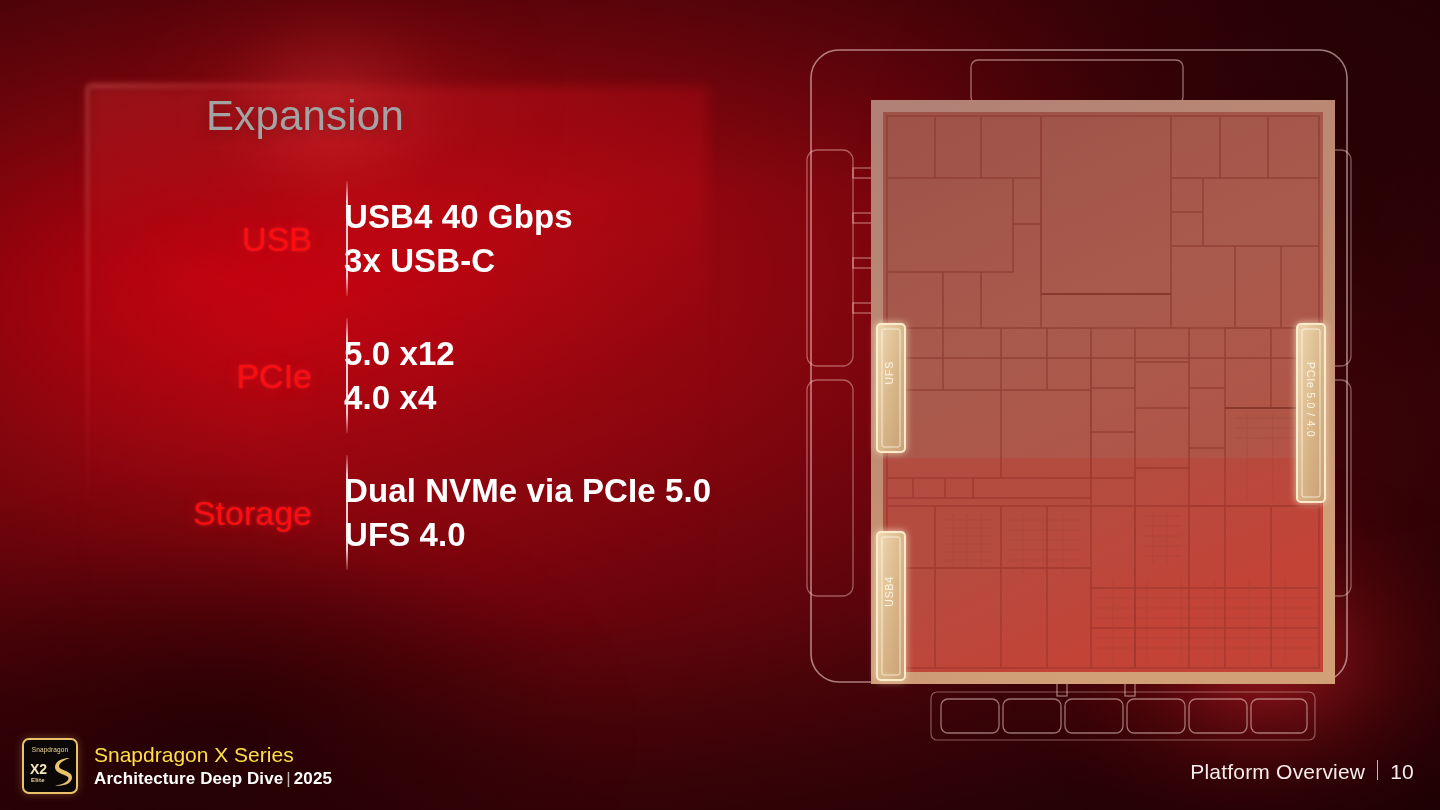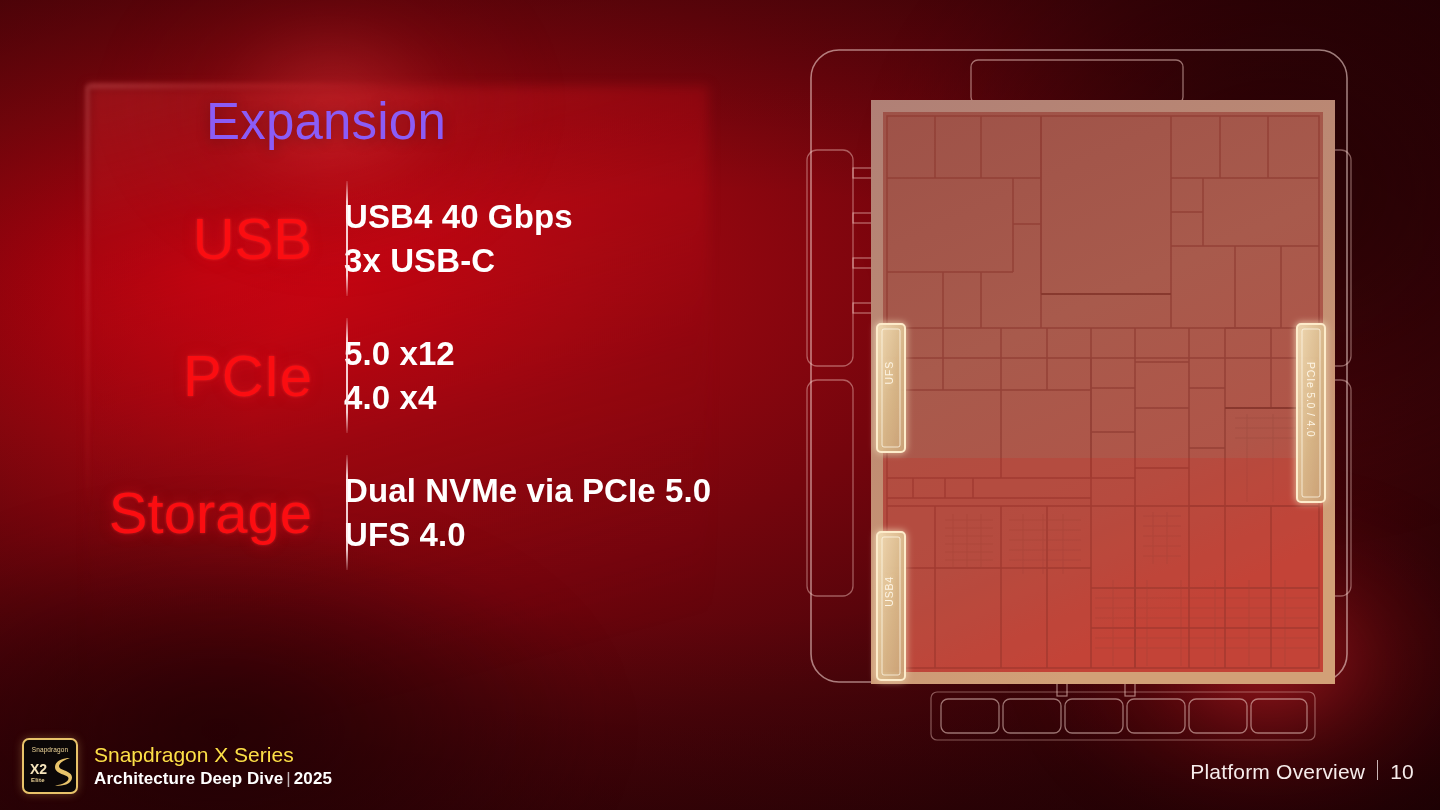--- a/index.html
+++ b/index.html
@@ -82,39 +82,39 @@
     background: radial-gradient(closest-side, rgba(34,1,4,0.80), rgba(34,1,4,0) 100%);
     filter: blur(34px);
   }
 
   
   .content { position: absolute; left: 0; top: 0; width: 820px; height: 810px; }
 
   .slide-title {
     position: absolute;
     left: 206px; top: 92px;
-    font-size: 51px;
+    font-size: 42px;
     font-weight: 400;
-    color: #8b5cf6;
+    color: #a3a3a3;
     letter-spacing: 0.2px;
     text-shadow: 0 2px 14px rgba(0,0,0,0.30);
   }
 
   .spec-rows { position: absolute; left: 0; top: 170px; width: 820px; }
 
   .spec-row {
     position: relative;
     height: 137px;
     display: flex;
     align-items: center;
   }
   .spec-label {
     width: 312px;
     text-align: right;
-    font-size: 58px;
+    font-size: 34px;
     font-weight: 400;
     color: #fb0d11;
     line-height: 1;
     padding-right: 2px;
     text-shadow: 0 0 14px rgba(255,20,26,0.45), 0 0 3px rgba(255,60,60,0.5);
   }
   .spec-divider {
     position: absolute;
     left: 346px;
     top: 11px;

